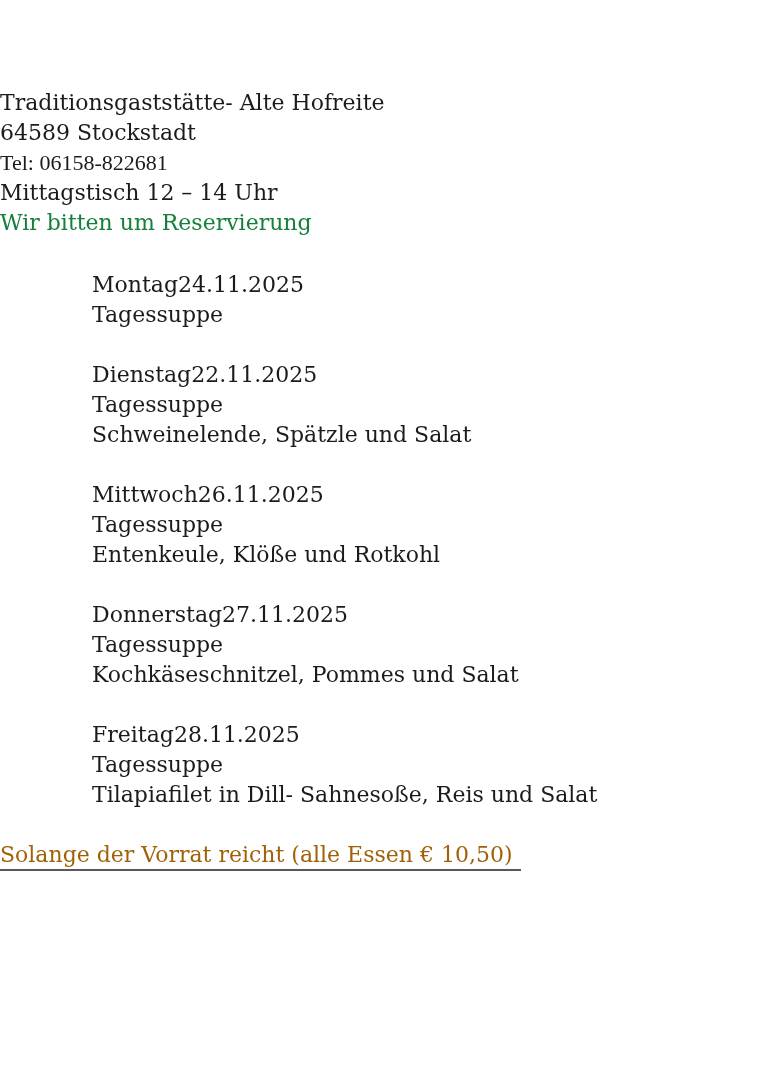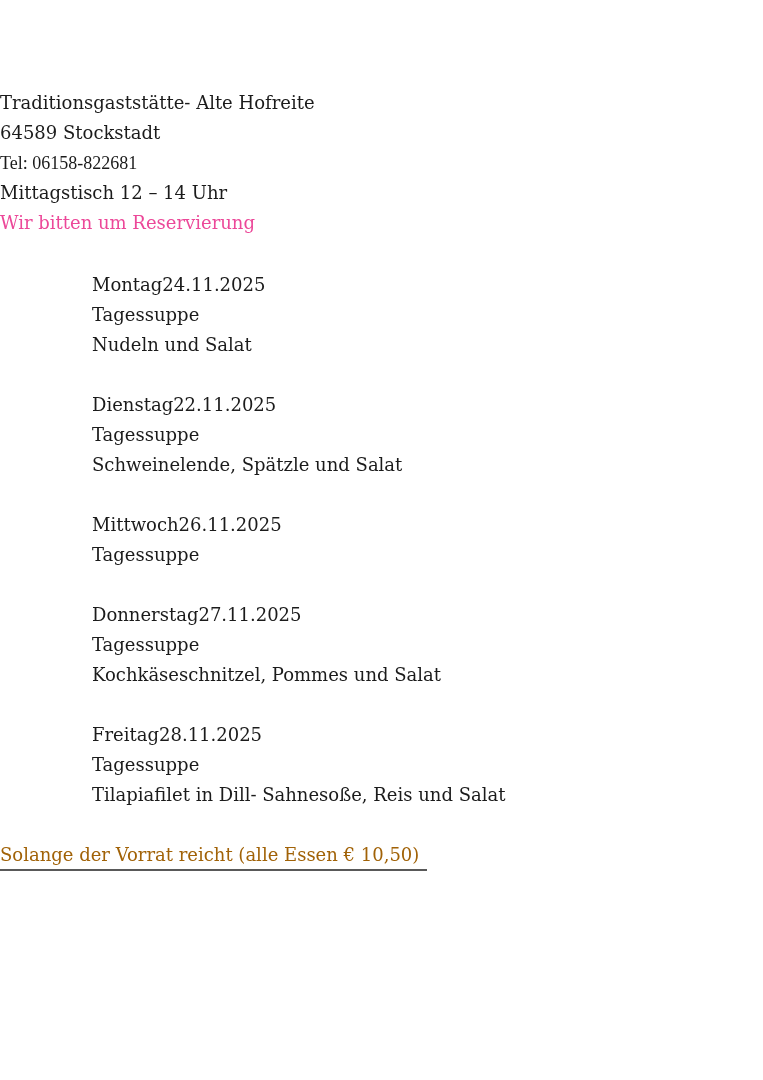--- a/index.html
+++ b/index.html
@@ -9,38 +9,38 @@
     background: #ffffff;
   }
   .page {
     position: relative;
     width: 763px;
     height: 1080px;
     background: #ffffff;
     box-sizing: border-box;
     padding-top: 88px;
     font-family: "DejaVu Serif", "Liberation Serif", serif;
-    font-size: 18px;
+    font-size: 22px;
     line-height: 30px;
     color: #1b1b1b;
     overflow: hidden;
   }
   .page p { margin: 0; }
 
   
   .h-line-0 { margin-left: 181px; }
   .h-line-1 { margin-left: 266px; }
   .h-line-2 { margin-left: 250px; }
   .h-line-3 { margin-left: 331px; font-family: Liberation Serif, serif; }
   .h-line-4 { margin-left: 211px; }
 
   .note {
     margin-top: 30px;
     margin-left: 210px;
-    color: #ec4899;
+    color: #15803d;
   }
 
   .menu {
     margin-top: 32px;
     margin-left: 92px;
   }
   .day-block { margin-bottom: 30px; }
   .day-row {
     display: flex;
     width: 575px; 
@@ -73,38 +73,38 @@
   <p class="note">Wir bitten um Reservierung</p>
 
   <main class="menu">
 
     <section class="day-block">
       <div class="day-row">
         <span>Montag</span>
         <span>24.11.2025</span>
       </div>
       <p>Tagessuppe</p>
-      <p class="dish-indent">Nudeln und Salat</p>
     </section>
 
     <section class="day-block">
       <div class="day-row">
         <span>Dienstag</span>
         <span>22.11.2025</span>
       </div>
       <p>Tagessuppe</p>
       <p>Schweinelende, Spätzle und Salat</p>
     </section>
 
     <section class="day-block">
       <div class="day-row">
         <span>Mittwoch</span>
         <span>26.11.2025</span>
       </div>
       <p>Tagessuppe</p>
+      <p>Entenkeule, Klöße und Rotkohl</p>
     </section>
 
     <section class="day-block">
       <div class="day-row">
         <span>Donnerstag</span>
         <span>27.11.2025</span>
       </div>
       <p>Tagessuppe</p>
       <p>Kochkäseschnitzel, Pommes und Salat</p>
     </section>

